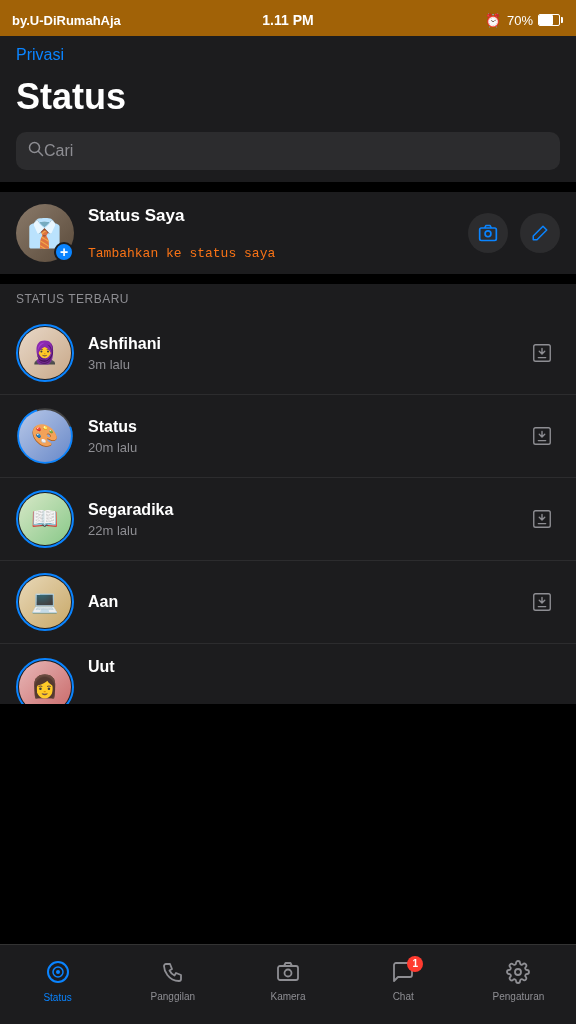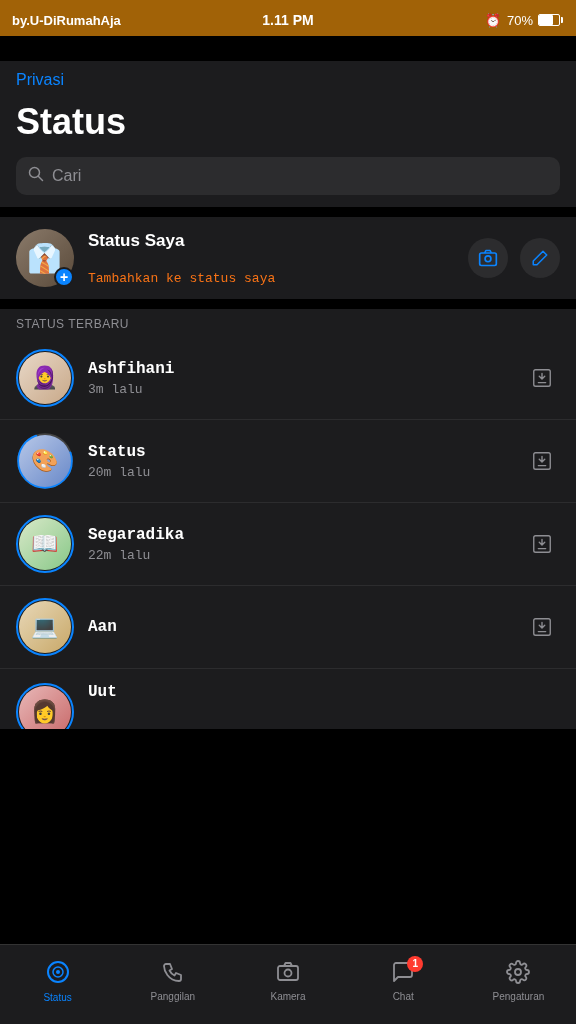--- a/index.html
+++ b/index.html
@@ -65,41 +65,39 @@
       height: 100%;
       width: 70%;
       background: #fff;
       border-radius: 1px;
     }
 
     
     .header-area {
       background: #1c1c1e;
       padding: 4px 16px 12px 16px;
-      margin-top: 25px;
     }
     .privasi-link {
       color: #0a84ff;
       font-size: 16px;
       padding: 6px 0;
       display: inline-block;
     }
     .page-title {
       font-size: 36px;
       font-weight: 700;
       color: #fff;
       margin: 6px 0 14px 0;
     }
     .search-bar {
       background: #2c2c2e;
       border-radius: 10px;
       display: flex;
       align-items: center;
       padding: 9px 12px;
-      gap: 8px;
     }
     .search-icon-svg {
       color: #8e8e93;
       flex-shrink: 0;
     }
     .search-input-display {
       color: #8e8e93;
       font-size: 16px;
     }
 
@@ -250,21 +248,20 @@
       width: 100%;
       height: 100%;
       display: flex;
       align-items: center;
       justify-content: center;
       font-size: 22px;
     }
 
     .status-info {
       flex: 1;
-      font-family: Liberation Mono, monospace;
     }
     .status-name {
       font-size: 16px;
       font-weight: 600;
       color: #fff;
     }
     .status-time {
       font-size: 13px;
       color: #8e8e93;
       margin-top: 4px;

